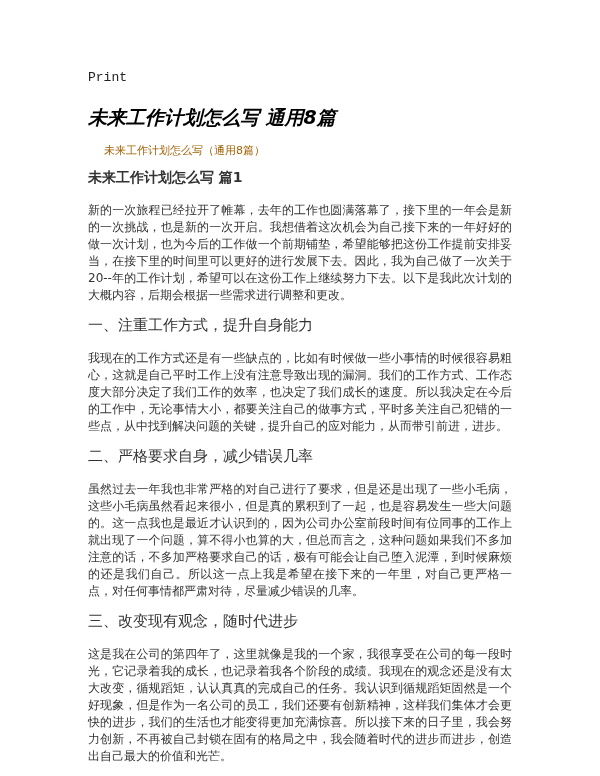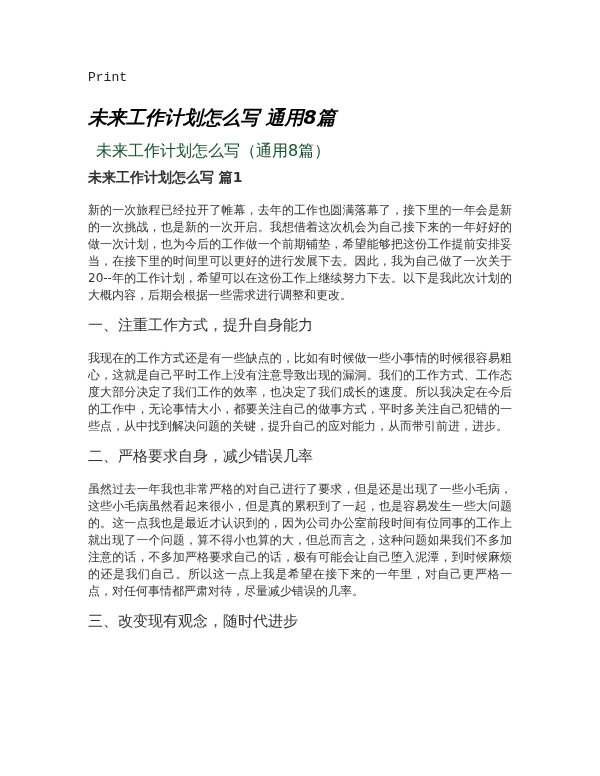--- a/index.html
+++ b/index.html
@@ -29,25 +29,25 @@
   .page-title {
     font-size: 19px;
     font-weight: bold;
     line-height: 23px;
     text-align: left;
     margin: 21px 0 0 0;
     color: #000000;
     font-style: italic;
   }
   .subtitle {
-    font-size: 16px;
+    font-size: 11px;
     line-height: 16px;
-    margin: 14px 0 0 8px;
+    margin: 14px 0 0 16px;
     font-weight: normal;
-    color: #14532d;
+    color: #a16207;
   }
   .article-heading {
     font-size: 14px;
     font-weight: bold;
     line-height: 18px;
     margin: 9px 0 0 0;
     color: #333333;
   }
   .body-para {
     font-size: 12px;
@@ -82,14 +82,15 @@
   <h3 class="section-heading">一、注重工作方式，提升自身能力</h3>
 
   <p class="body-para">我现在的工作方式还是有一些缺点的，比如有时候做一些小事情的时候很容易粗心，这就是自己平时工作上没有注意导致出现的漏洞。我们的工作方式、工作态度大部分决定了我们工作的效率，也决定了我们成长的速度。所以我决定在今后的工作中，无论事情大小，都要关注自己的做事方式，平时多关注自己犯错的一些点，从中找到解决问题的关键，提升自己的应对能力，从而带引前进，进步。</p>
 
   <h3 class="section-heading">二、严格要求自身，减少错误几率</h3>
 
   <p class="body-para">虽然过去一年我也非常严格的对自己进行了要求，但是还是出现了一些小毛病，这些小毛病虽然看起来很小，但是真的累积到了一起，也是容易发生一些大问题的。这一点我也是最近才认识到的，因为公司办公室前段时间有位同事的工作上就出现了一个问题，算不得小也算的大，但总而言之，这种问题如果我们不多加注意的话，不多加严格要求自己的话，极有可能会让自己堕入泥潭，到时候麻烦的还是我们自己。所以这一点上我是希望在接下来的一年里，对自己更严格一点，对任何事情都严肃对待，尽量减少错误的几率。</p>
 
   <h3 class="section-heading">三、改变现有观念，随时代进步</h3>
 
+  <p class="body-para">这是我在公司的第四年了，这里就像是我的一个家，我很享受在公司的每一段时光，它记录着我的成长，也记录着我各个阶段的成绩。我现在的观念还是没有太大改变，循规蹈矩，认认真真的完成自己的任务。我认识到循规蹈矩固然是一个好现象，但是作为一名公司的员工，我们还要有创新精神，这样我们集体才会更快的进步，我们的生活也才能变得更加充满惊喜。所以接下来的日子里，我会努力创新，不再被自己封锁在固有的格局之中，我会随着时代的进步而进步，创造出自己最大的价值和光芒。</p>
 
 </div>
 
 </body></html>

